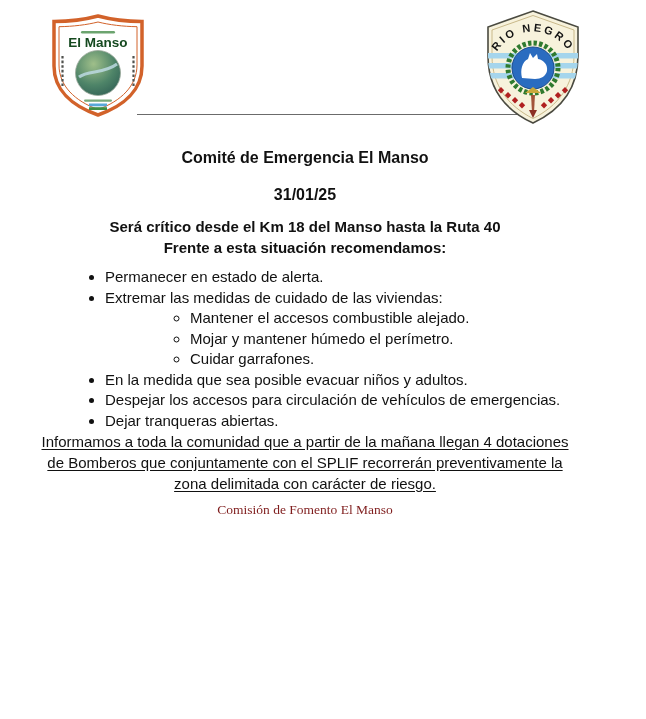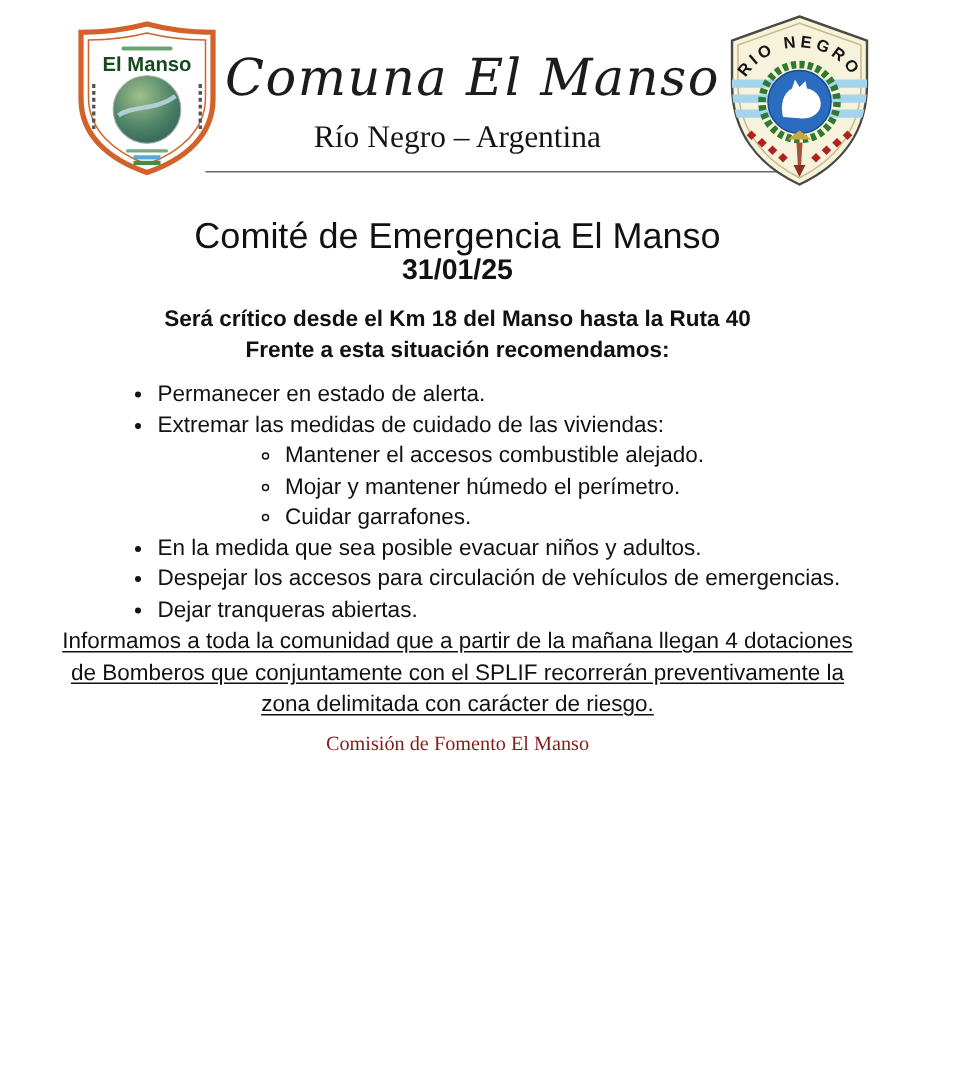--- a/index.html
+++ b/index.html
@@ -33,22 +33,22 @@
     font-size: 21px;
     margin-top: 7px;
     color: #141414;
   }
   .header-rule {
     position: absolute; left: 137px; top: 114px; width: 391px;
     border-top: 1.5px solid #6b6b6b;
   }
   
   .doc-body { padding: 0 38px; text-align: center; }
-  .doc-title { font-size: 24px; line-height: 22px; font-weight: 400; margin-top: 17px; }
-  .doc-date  { font-size: 19px; line-height: 20px; font-weight: 700; margin-top: 2px; }
+  .doc-title { font-size: 16px; line-height: 22px; font-weight: 700; margin-top: 17px; }
+  .doc-date  { font-size: 16px; line-height: 20px; font-weight: 700; margin-top: 16px; }
   .intro { margin-top: 11px; }
   .intro p { font-size: 15px; line-height: 21px; font-weight: 700; }
   .recommend-heading {
     text-align: center; font-size: 15px; line-height: 21px; font-weight: 700;
   }
   ul.recs {
     text-align: left; margin-top: 9px;
     padding-left: 67px; list-style: disc;
     font-size: 15px; line-height: 20.5px;
   }
@@ -90,24 +90,20 @@
         <circle cx="50" cy="59" r="22.5" fill="url(#lm-photo)" stroke="#9aa89a" stroke-width="0.8"></circle>
         <path d="M31 63 C40 56 56 60 69 50" stroke="#bcd9e2" stroke-width="3" fill="none" opacity="0.85"></path>
         <line x1="14.5" y1="42" x2="14.5" y2="72" stroke="#50524e" stroke-width="2.2" stroke-dasharray="2.6 2"></line>
         <line x1="85.5" y1="42" x2="85.5" y2="72" stroke="#50524e" stroke-width="2.2" stroke-dasharray="2.6 2"></line>
         <rect x="36" y="85.5" width="28" height="2.2" rx="1.1" fill="#2e7d32" opacity="0.65"></rect>
         <rect x="41" y="89.5" width="18" height="2.8" fill="#58a8d8"></rect>
         <rect x="41" y="93.2" width="18" height="2.8" fill="#3d8f44"></rect>
       </svg>
     </div>
 
-    <div class="header-center">
-      <div class="script-title">Comuna El Manso</div>
-      <div class="org-sub">Río Negro – Argentina</div>
-    </div>
 
     <div class="header-rule"></div>
 
     <div class="logo-right">
       <svg width="112" height="120" viewBox="0 0 112 120">
         <defs>
           <clipPath id="rn-clip">
             <path d="M56 3 L101 19 L101 48 C101 80 84 102 56 115 C28 102 11 80 11 48 L11 19 Z"></path>
           </clipPath>
           <path id="rn-arc" d="M20 44 A42 42 0 0 1 92 44"></path>

